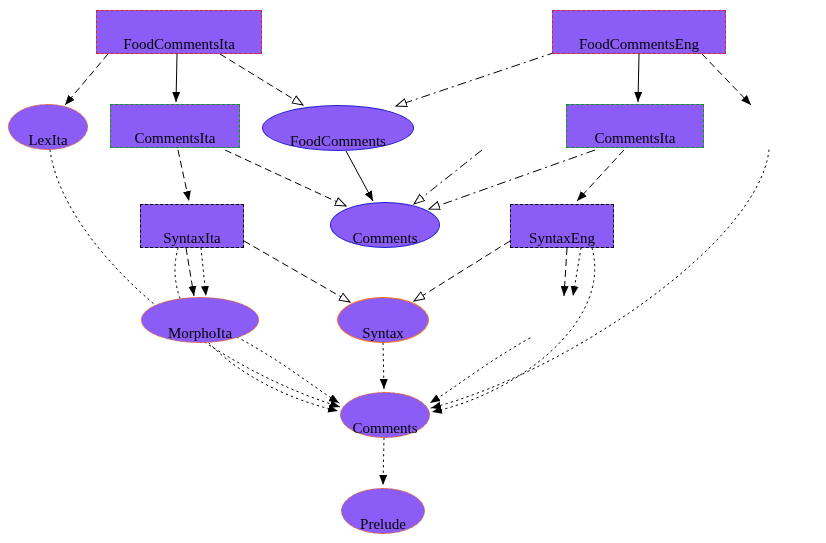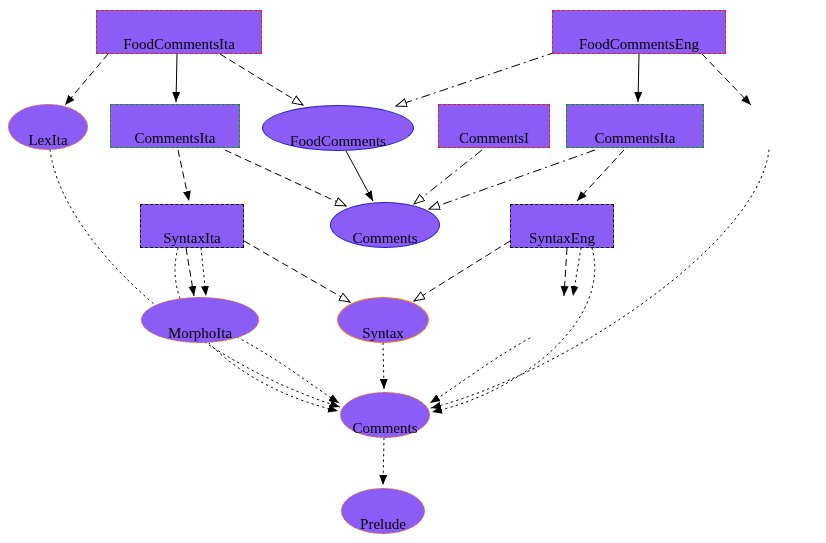--- a/index.html
+++ b/index.html
@@ -95,23 +95,20 @@
   </div>
   <div class="node ellipse dashed-border" id="n-lexita">
     <span>LexIta</span>
   </div>
   <div class="node box b-green" id="n-commentsita">
     <span>CommentsIta</span>
   </div>
   <div class="node ellipse b-blue" id="n-foodcomments">
     <span>FoodComments</span>
   </div>
-  <div class="node box b-red" id="n-commentsi">
-    <span>CommentsI</span>
-  </div>
   <div class="node box b-green" id="n-commentseng">
     <span>CommentsIta</span>
   </div>
   <div class="node box" id="n-syntaxita">
     <span>SyntaxIta</span>
   </div>
   <div class="node ellipse b-blue" id="n-comments">
     <span>Comments</span>
   </div>
   <div class="node box" id="n-syntaxeng">

